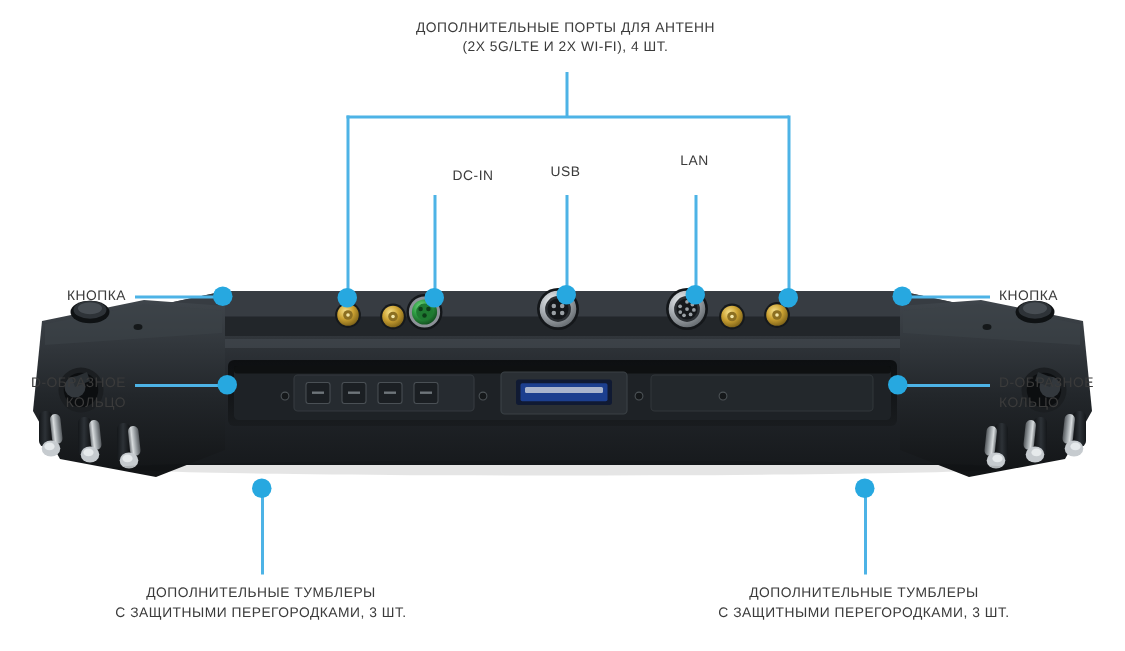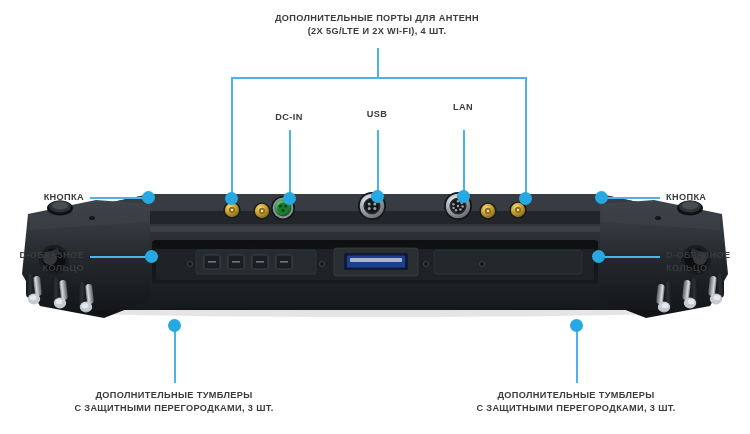--- a/index.html
+++ b/index.html
@@ -9,21 +9,21 @@
     background:#ffffff;
     font-family:"Liberation Sans","DejaVu Sans",sans-serif;
     overflow:hidden;
   }
   #stage { position:relative; width:750px; height:434px; background:#fff; }
 
   .lbl {
     position:absolute;
     color:#3b3b3b;
     font-size:9.2px;
-    font-weight:700;
+    font-weight:400;
     letter-spacing:0.35px;
     line-height:12.5px;
     white-space:pre-line;
     text-transform:uppercase;
   }
   .lbl.c { text-align:center; }
   .lbl.r { text-align:right; }
   .lbl.l { text-align:left; }
 
   
@@ -303,21 +303,21 @@
 
   <div class="ln v" style="left:174px; top:325px; height:58px;"></div>
   <div class="dot" style="left:168px; top:319px;"></div>
 
   <div class="ln v" style="left:576px; top:325px; height:58px;"></div>
   <div class="dot" style="left:570px; top:319px;"></div>
 
   <div class="lbl c" style="left:227px; top:12px; width:300px;">ДОПОЛНИТЕЛЬНЫЕ ПОРТЫ ДЛЯ АНТЕНН
 (2x 5G/LTE И 2x WI-FI), 4 шт.</div>
 
-  <div class="lbl c" style="left:249px; top:111px; width:80px;">DC-IN</div>
+  <div class="lbl c" style="left:249px; top:111px; width:80px;text-align:right;">DC-IN</div>
   <div class="lbl c" style="left:337px; top:108px; width:80px;">USB</div>
   <div class="lbl c" style="left:423px; top:101px; width:80px;">LAN</div>
 
   <div class="lbl r" style="left:0px; top:191px; width:84px;">КНОПКА</div>
   <div class="lbl l" style="left:666px; top:191px; width:84px;">КНОПКА</div>
 
   <div class="lbl r" style="left:0px; top:249px; width:84px;">D-ОБРАЗНОЕ
 КОЛЬЦО</div>
   <div class="lbl l" style="left:666px; top:249px; width:84px;">D-ОБРАЗНОЕ
 КОЛЬЦО</div>

